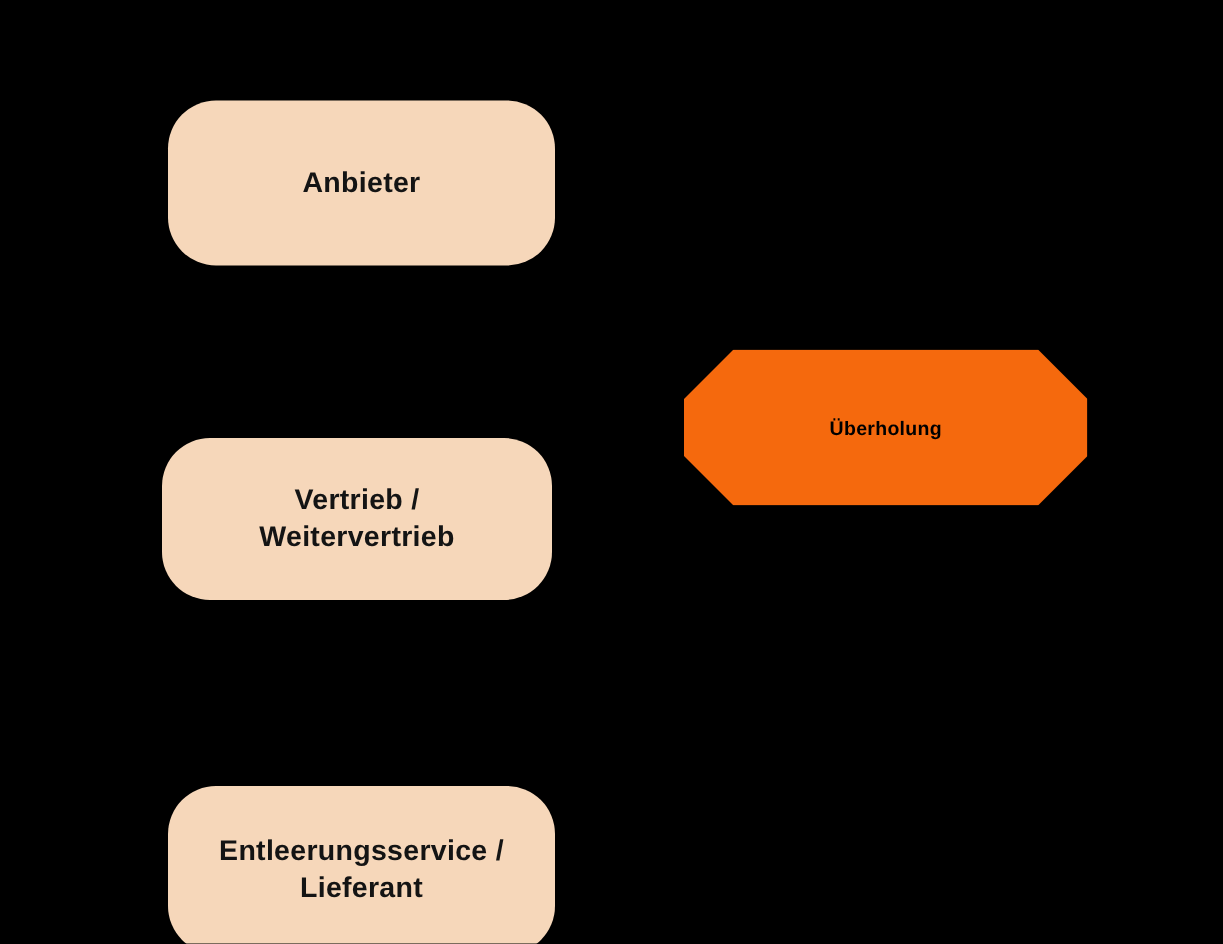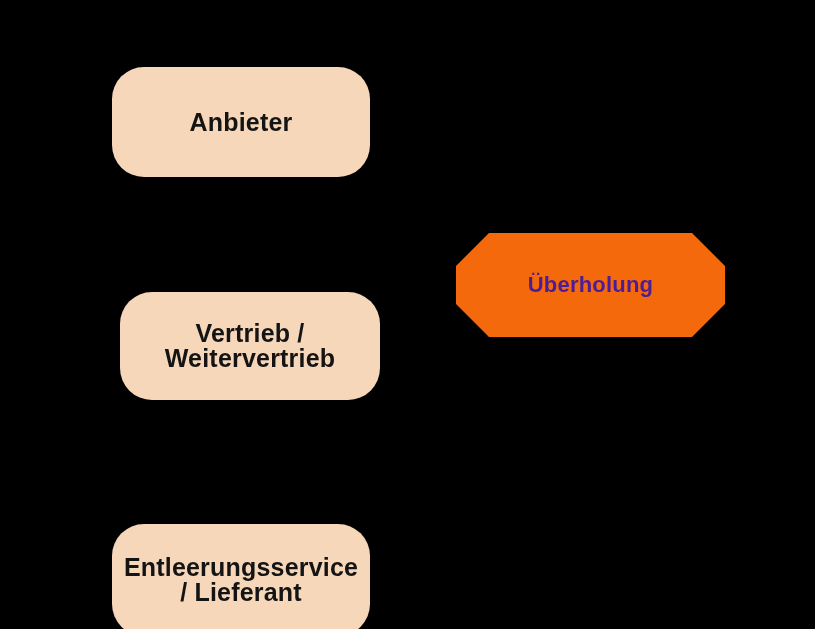--- a/index.html
+++ b/index.html
@@ -20,43 +20,43 @@
     align-items: center;
     justify-content: center;
     text-align: center;
     font-weight: bold;
     box-sizing: border-box;
   }
   .node-rounded {
     background: #F6D7BA;
     color: #141414;
     border-radius: 32px;
-    font-size: 25px;
+    font-size: 19px;
     letter-spacing: 0.2px;
     line-height: 25px;
     padding: 10px 34px;
   }
   .node-octagon {
     background: #F5690D;
-    color: #4c1d95;
-    font-size: 22px;
+    color: #000000;
+    font-size: 13px;
     letter-spacing: 0.2px;
     clip-path: polygon(
       33px 0, calc(100% - 33px) 0,
       100% 33px, 100% calc(100% - 33px),
       calc(100% - 33px) 100%, 33px 100%,
       0 calc(100% - 33px), 0 33px
     );
   }
   #node-anbieter {
     left: 112px; top: 67px;
     width: 258px; height: 110px;
   }
   #node-vertrieb {
-    left: 120px; top: 292px;
+    left: 108px; top: 292px;
     width: 260px; height: 108px;
   }
   #node-ueberholung {
     left: 456px; top: 233px;
     width: 269px; height: 104px;
   }
   #node-entleerung {
     left: 112px; top: 524px;
     width: 258px; height: 112px;
   }

